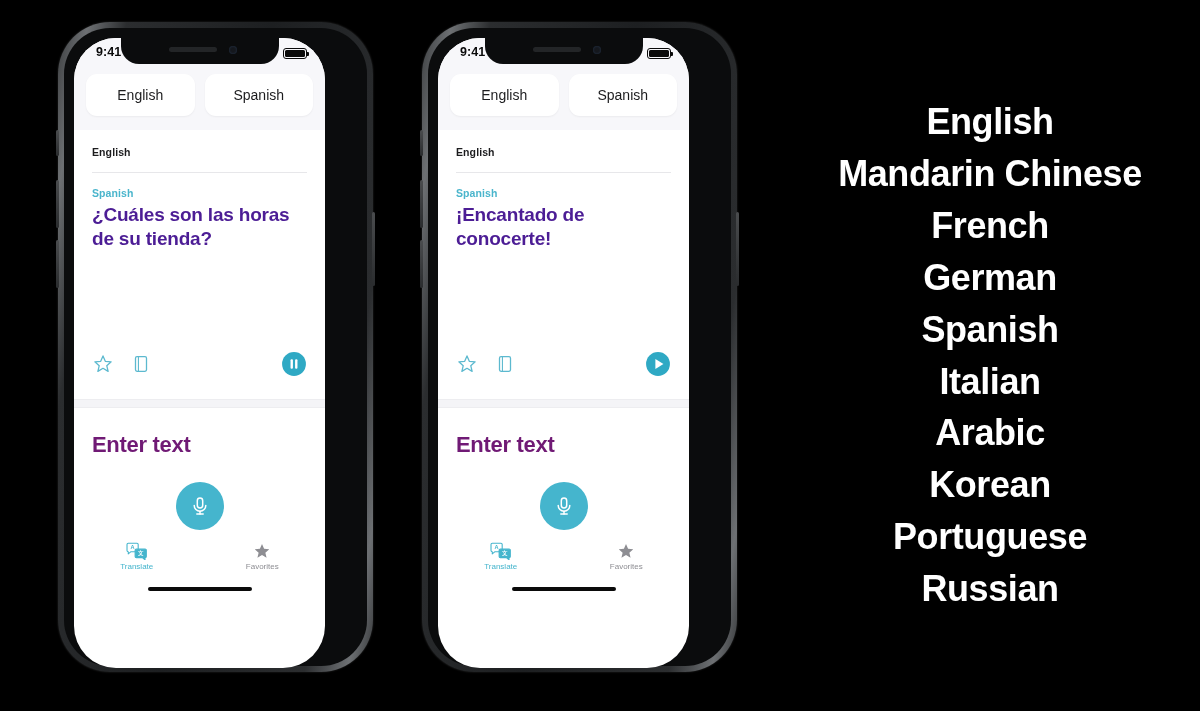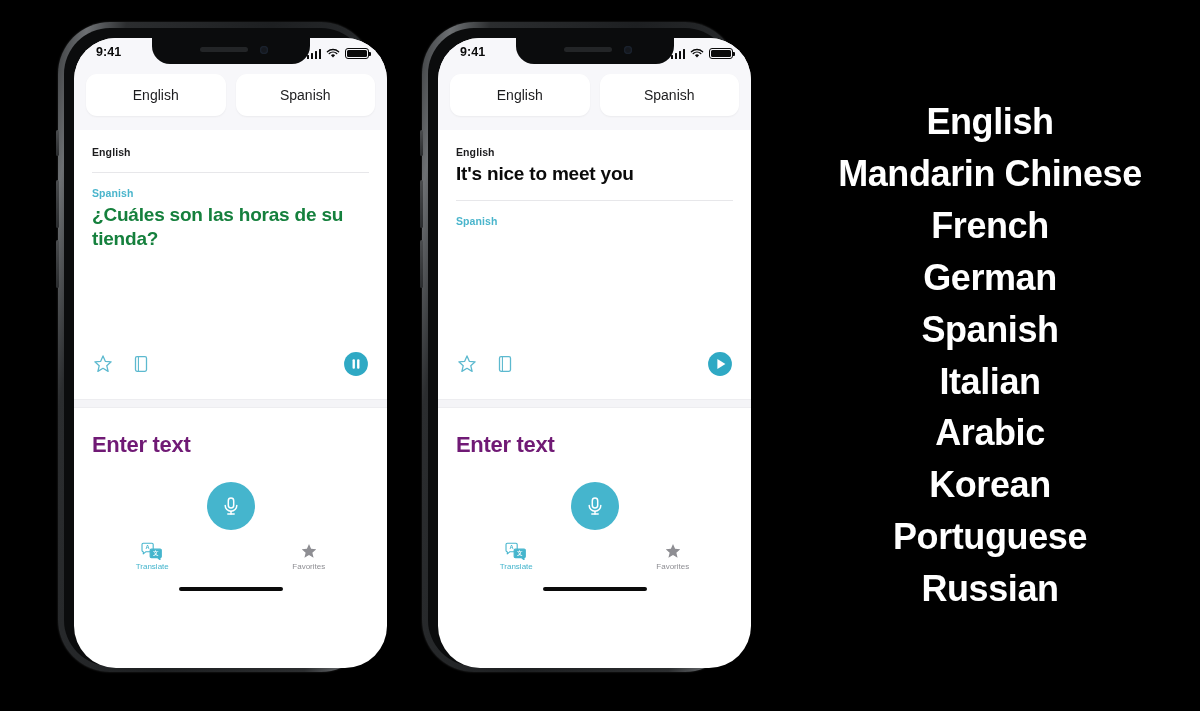--- a/index.html
+++ b/index.html
@@ -40,21 +40,21 @@
     left: 6px; top: 6px;
     width: 303px; height: 638px;
     border-radius: 46px;
     background: #0b0c0d;
     box-sizing: border-box;
   }
 
   .screen {
     position: absolute;
     left: 10px; top: 10px;
-    width: 313px; height: 630px;
+    width: 251px; height: 630px;
     border-radius: 42px;
     background: #ffffff;
     overflow: hidden;
     box-sizing: border-box;
   }
 
   
   .btn-side {
     position: absolute;
     background: linear-gradient(180deg,#4a4c4e,#2a2c2e);
@@ -208,21 +208,21 @@
   .tgt-label {
     font-size: 10.5px;
     font-weight: bold;
     color: #4ab5cc;
     letter-spacing: 0.1px;
     margin-top: 14px;
   }
   .tgt-text {
     font-size: 19px;
     font-weight: bold;
-    color: #15803d;
+    color: #4c1d95;
     line-height: 1.25;
     margin-top: 4px;
     letter-spacing: -0.2px;
   }
   .card-actions {
     position: absolute;
     left: 18px; right: 18px;
     bottom: 22px;
     display: flex;
     align-items: center;
@@ -472,23 +472,23 @@
           </div>
         </div>
 
         <div class="lang-bar">
           <div class="lang-btn">English</div>
           <div class="lang-btn">Spanish</div>
         </div>
 
         <div class="card">
           <div class="src-label">English</div>
-          <div class="src-text">It's nice to meet you</div>
           <div class="card-divider"></div>
           <div class="tgt-label">Spanish</div>
+          <div class="tgt-text">¡Encantado de conocerte!</div>
 
           <div class="card-actions">
             <svg class="act-icon" viewBox="0 0 24 24">
               <path d="M12 3.2 L14.5 9.1 L20.9 9.6 L16.1 13.8 L17.6 20 L12 16.7 L6.4 20 L7.9 13.8 L3.1 9.6 L9.5 9.1 Z" fill="none" stroke="#5cb9cf" stroke-width="1.4" stroke-linejoin="round"></path>
             </svg>
             <svg class="act-icon" viewBox="0 0 24 24">
               <rect x="6" y="4" width="12" height="16" rx="1.6" fill="none" stroke="#5cb9cf" stroke-width="1.4"></rect>
               <line x1="9.2" y1="4" x2="9.2" y2="20" stroke="#5cb9cf" stroke-width="1.2"></line>
             </svg>
             <svg class="play-btn" viewBox="0 0 24 24">

